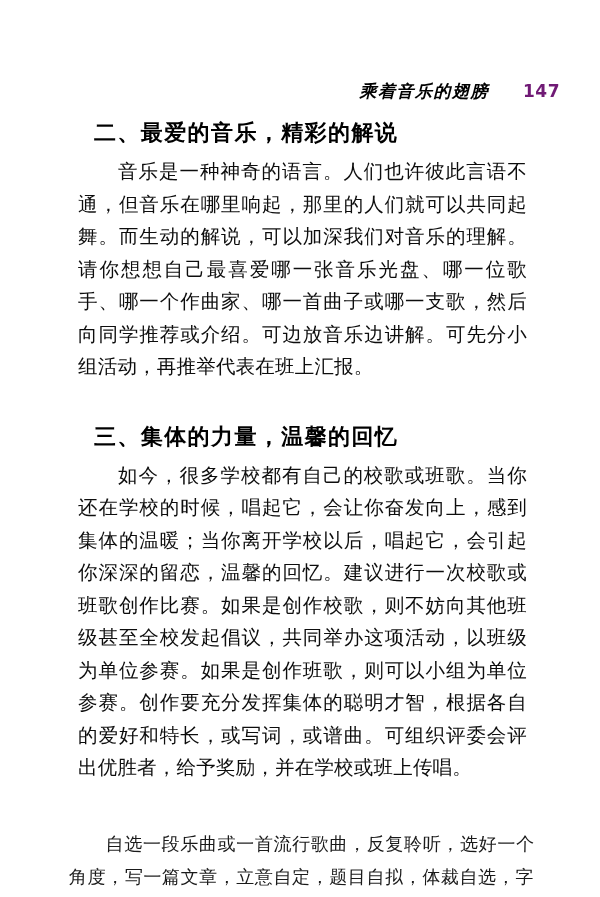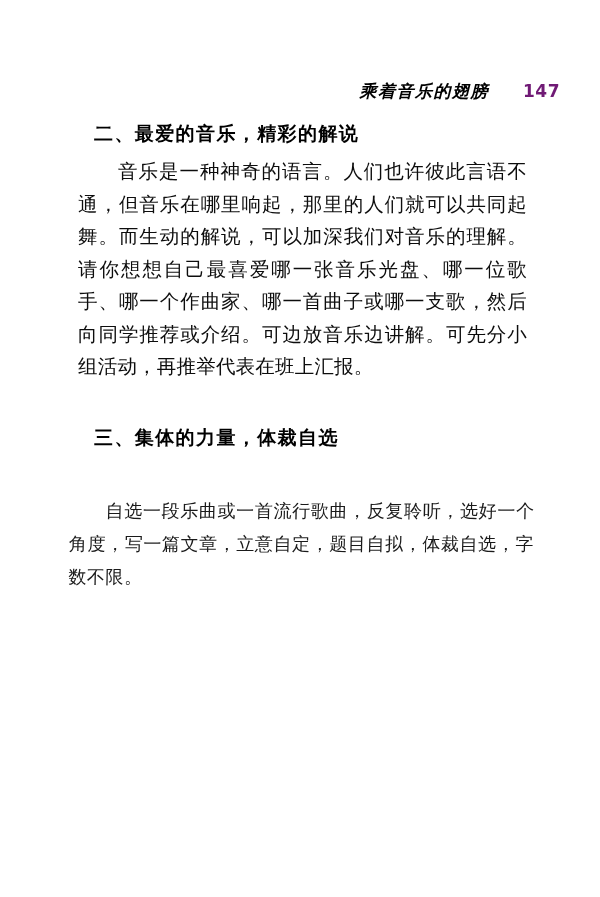--- a/index.html
+++ b/index.html
@@ -55,21 +55,21 @@
   .column {
     position: absolute;
     top: 118px;
     left: 70px;
     width: 465px;
   }
 
   .section-heading {
     font-family: "DejaVu Sans", "Liberation Sans", sans-serif;
     font-weight: 700;
-    font-size: 19px;
+    font-size: 22px;
     line-height: 30px;
     letter-spacing: 1.4px;
     color: #000;
     text-indent: 24px;
     margin: 0 0 8px 0;
     white-space: nowrap;
   }
 
   .body-para {
     font-family: "DejaVu Serif", "Liberation Serif", serif;
@@ -114,21 +114,22 @@
   </div>
 
   <div class="column">
 
     <h2 class="section-heading">二、最爱的音乐，精彩的解说</h2>
 
     <p class="body-para">音乐是一种神奇的语言。人们也许彼此言语不通，但音乐在哪里响起，那里的人们就可以共同起舞。而生动的解说，可以加深我们对音乐的理解。请你想想自己最喜爱哪一张音乐光盘、哪一位歌手、哪一个作曲家、哪一首曲子或哪一支歌，然后向同学推荐或介绍。可边放音乐边讲解。可先分小组活动，再推举代表在班上汇报。</p>
 
     <div class="gap-after-p1"></div>
 
-    <h2 class="section-heading">三、集体的力量，体裁自选</h2>
+    <h2 class="section-heading">三、集体的力量，温馨的回忆</h2>
 
+    <p class="body-para">如今，很多学校都有自己的校歌或班歌。当你还在学校的时候，唱起它，会让你奋发向上，感到集体的温暖；当你离开学校以后，唱起它，会引起你深深的留恋，温馨的回忆。建议进行一次校歌或班歌创作比赛。如果是创作校歌，则不妨向其他班级甚至全校发起倡议，共同举办这项活动，以班级为单位参赛。如果是创作班歌，则可以小组为单位参赛。创作要充分发挥集体的聪明才智，根据各自的爱好和特长，或写词，或谱曲。可组织评委会评出优胜者，给予奖励，并在学校或班上传唱。</p>
 
     <div class="gap-after-p2"></div>
 
     <p class="kai-para">自选一段乐曲或一首流行歌曲，反复聆听，选好一个角度，写一篇文章，立意自定，题目自拟，体裁自选，字数不限。</p>
 
   </div>
 </div>
 
 </body></html>

